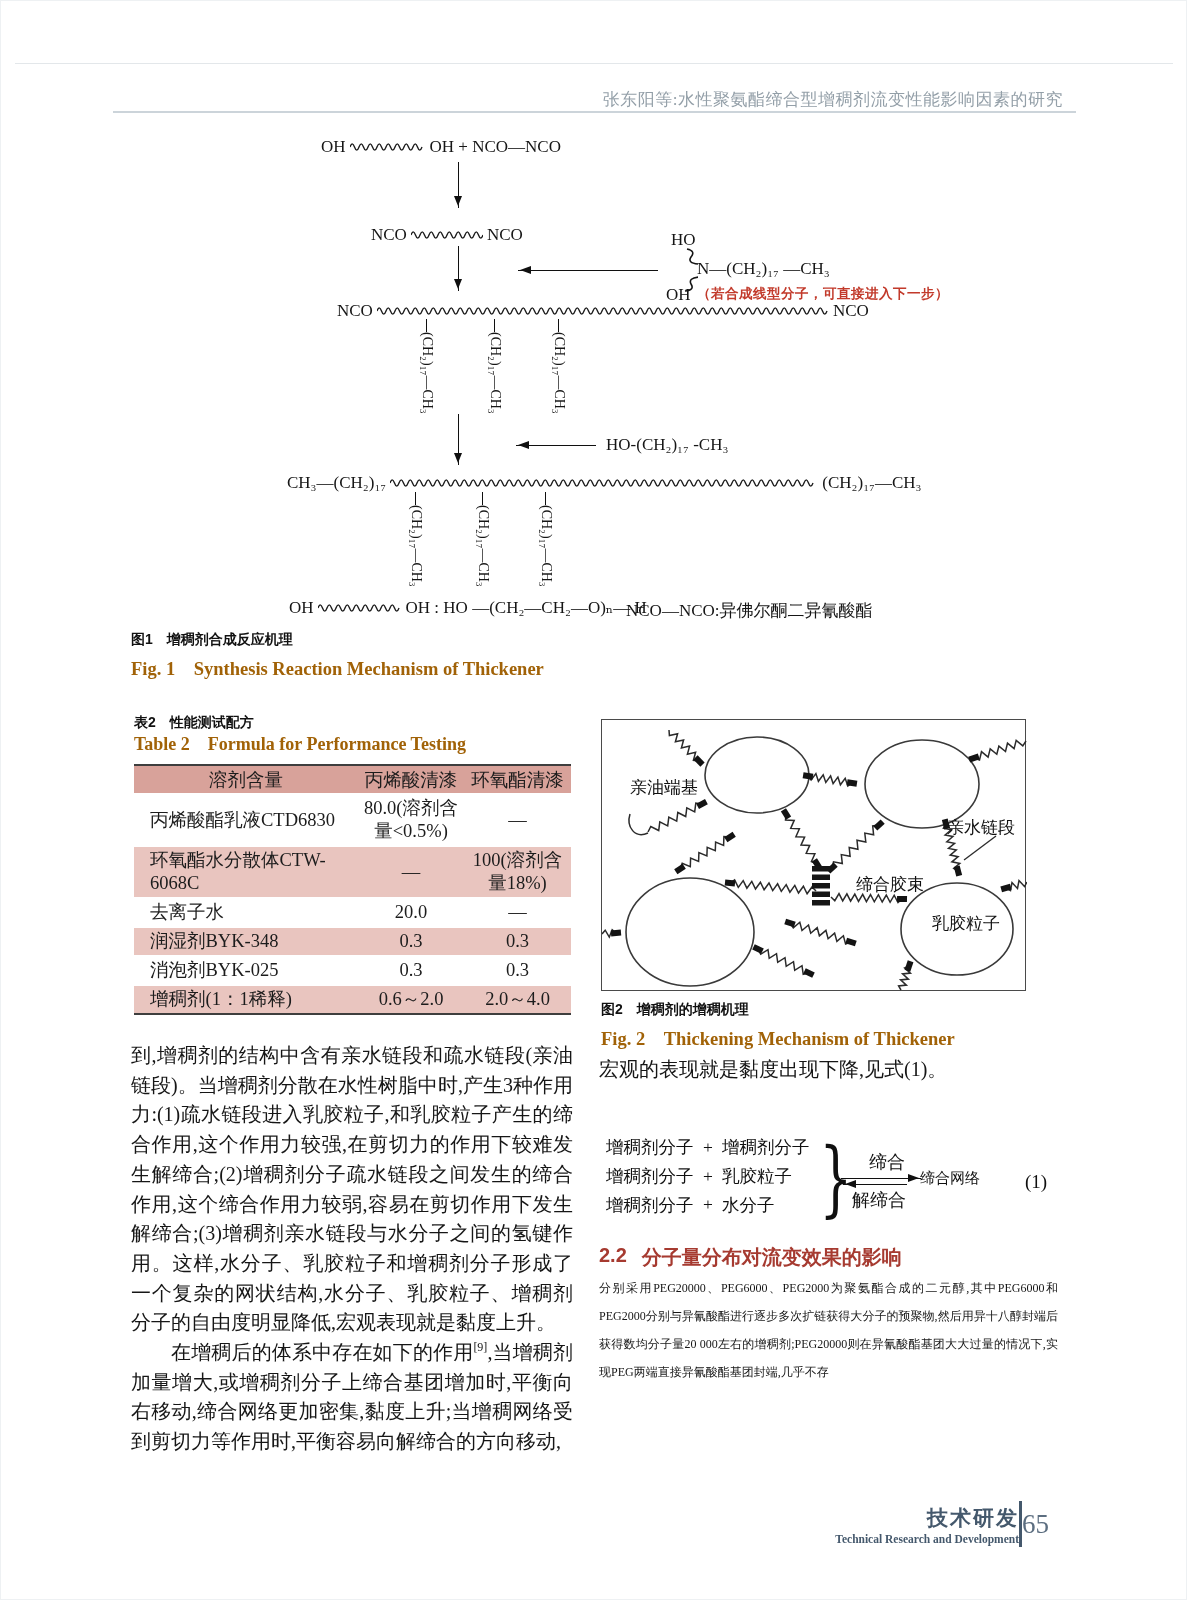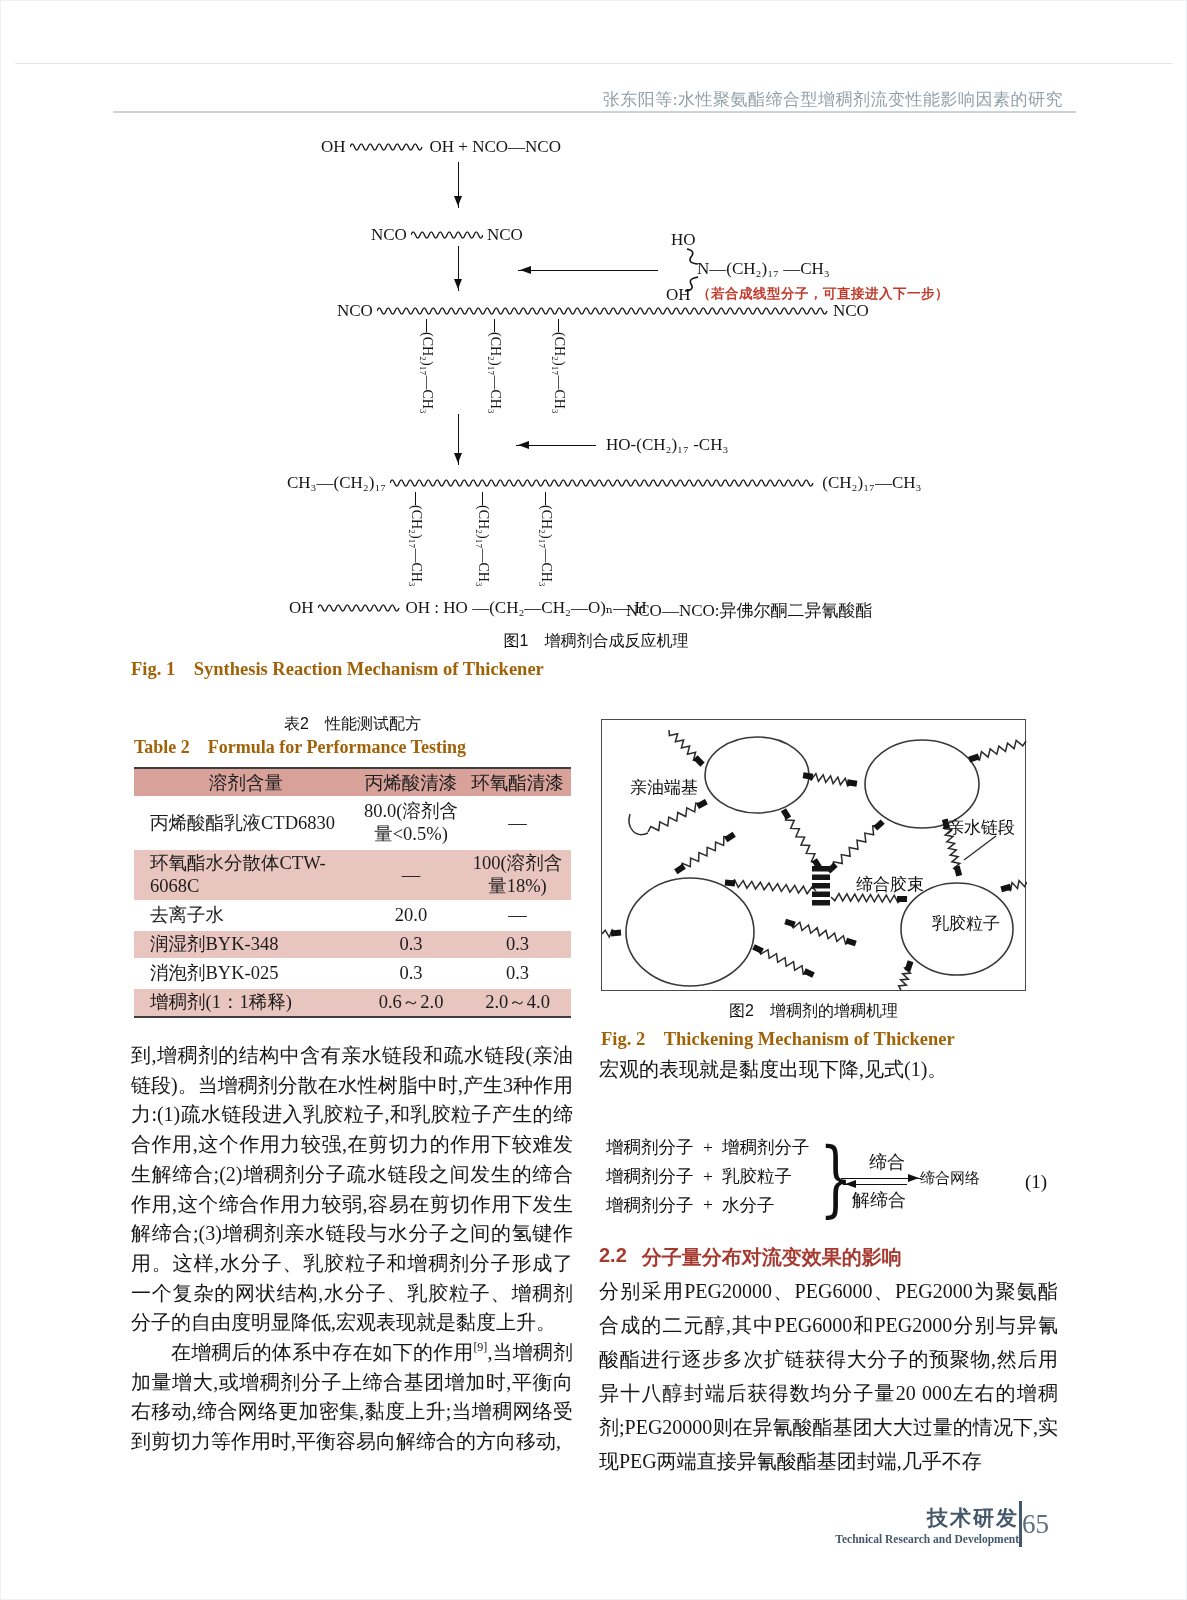--- a/index.html
+++ b/index.html
@@ -19,21 +19,21 @@
 .varrow:after{content:"";position:absolute;bottom:-2px;left:-5.1px;border:4.3px solid transparent;border-top:10px solid #101010}
 .harrow{position:absolute;height:0;border-top:1.7px solid #101010}
 .harrow:before{content:"";position:absolute;left:-2px;top:-5.4px;border:4.5px solid transparent;border-right:11px solid #101010}
 .branch{position:absolute}
 .bline{width:0;height:13px;border-left:1.5px solid #101010}
 .btext{display:block;position:absolute;left:9px;top:13px;font-size:14px;line-height:16px;white-space:nowrap;
   transform:rotate(90deg);transform-origin:0 0}
 .rednote{position:absolute;font-size:13.5px;font-weight:bold;color:#c23a2b;letter-spacing:.5px;white-space:nowrap}
 .bond{position:absolute}
 
-.cap-cn{font-family:"Liberation Sans","DejaVu Sans",sans-serif;font-weight:normal;font-size:16px;text-align:center;color:#111}
+.cap-cn{font-family:"Liberation Sans","DejaVu Sans",sans-serif;font-weight:bold;font-size:14px;color:#111}
 .cap-en{font-weight:bold;font-size:18.5px;text-align:left;color:#a16207}
 .scheme .cap-cn{position:absolute;left:0;top:502px;width:930px}
 .scheme .cap-en{position:absolute;left:0;top:527px;width:930px}
 
 
 .tablewrap{position:absolute;left:133px;top:713px;width:437px}
 .tablewrap .cap-cn{}
 .tablewrap .cap-en{font-size:18px}
 table.formula{width:100%;border-collapse:collapse;table-layout:fixed;margin-top:8px;
   border-top:2.2px solid #3e3e3e;border-bottom:2.2px solid #3e3e3e;font-size:18.5px;color:#1c1c1c}
@@ -50,21 +50,21 @@
 .fig2cap-cn{position:absolute;left:600px;top:1000px;width:425px}
 .fig2cap-en{position:absolute;left:600px;top:1025px;width:425px}
 
 
 .colL{position:absolute;left:130px;top:1040px;width:442px;font-size:20px;line-height:29.7px;text-align:justify}
 p.indent{text-indent:2em}
 sup{font-size:12px;vertical-align:super;line-height:0}
 .colR-p0{position:absolute;left:598px;top:1053px;width:459px;font-size:20px;line-height:30px}
 .sec-head{position:absolute;left:598px;top:1243px;display:flex;gap:15px;
   font-family:"Liberation Sans","DejaVu Sans",sans-serif;font-weight:bold;font-size:20px;color:#a63a30}
-.colR-p1{position:absolute;left:598px;top:1273px;width:459px;font-size:20px;line-height:34px;text-align:justify}
+.colR-p1{position:absolute;left:598px;top:1273px;width:459px;font-size:12px;line-height:28px;text-align:justify}
 
 
 .equation{position:absolute;left:597px;top:1118px;width:460px;height:106px;font-size:17.5px;color:#101010}
 .eq-rows{position:absolute;left:8px;top:14px}
 .eq-row{display:flex;height:28.7px;align-items:center}
 .eq-row .t1{width:88px}
 .eq-row .plus{width:28px;text-align:center}
 .eq-brace{position:absolute;left:211px;top:18px;font-size:84px;line-height:84px;
   transform:scale(.62,.98);transform-origin:center;font-family:"DejaVu Serif",serif}
 .eq-fwd{position:absolute;left:246px;top:31px;width:86px;text-align:center;font-size:18px}

